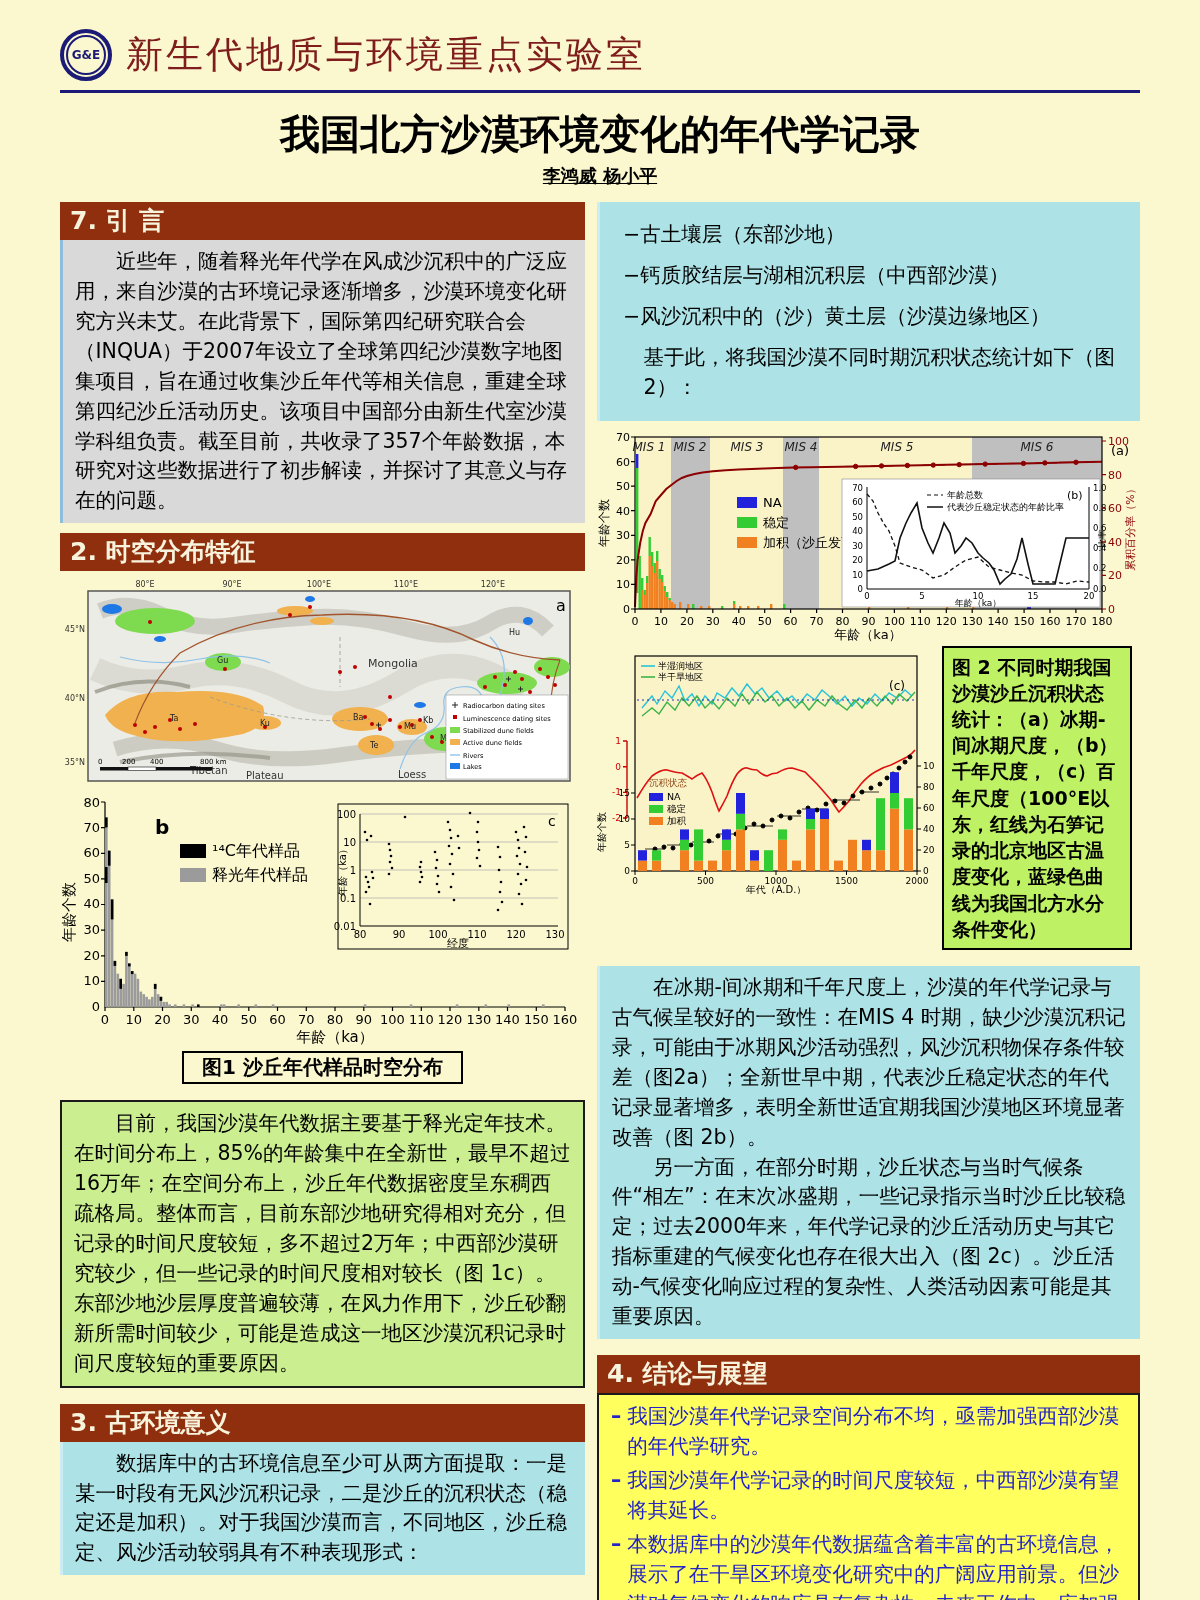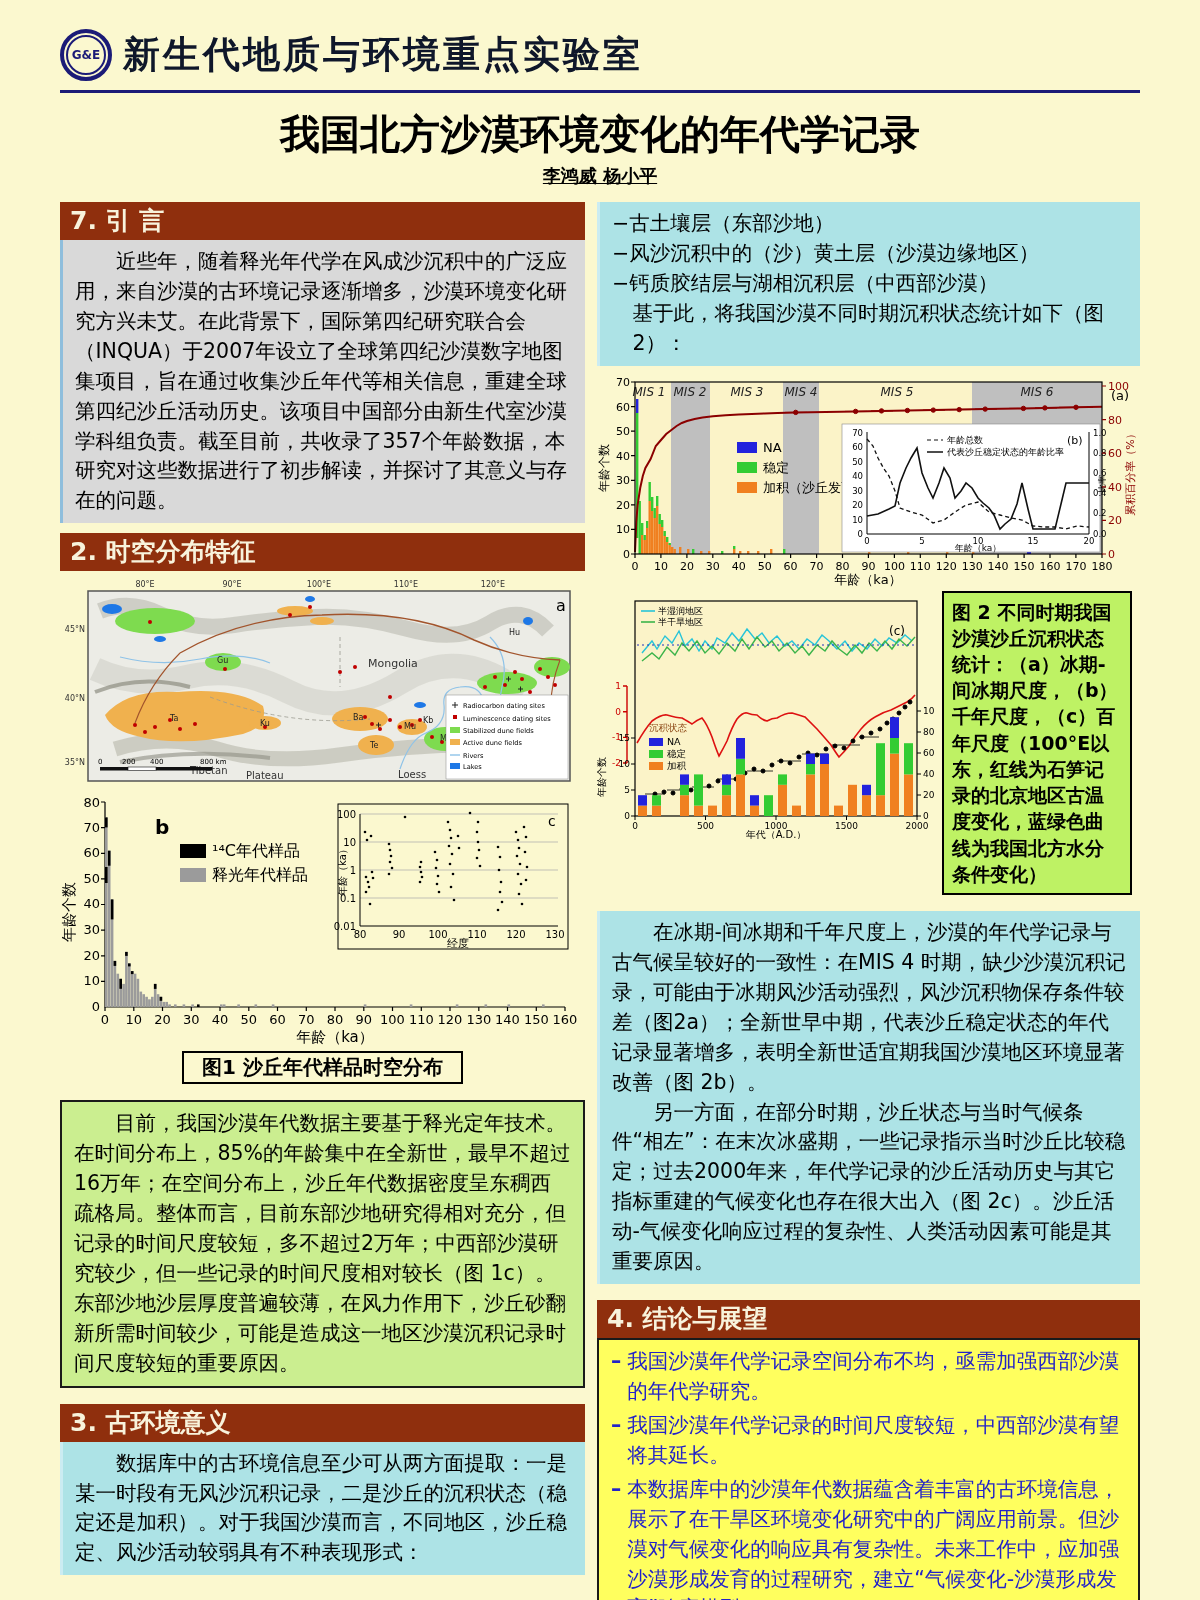--- a/index.html
+++ b/index.html
@@ -1,40 +1,40 @@
 <!DOCTYPE html>
 <html><head>
 <meta charset="utf-8">
 <style>
   html,body{margin:0;padding:0;}
   body{width:1200px;height:1600px;background:#FBF8CF;font-family:"DejaVu Sans",sans-serif;color:#000;}
   .page{width:1200px;height:1600px;box-sizing:border-box;padding:26px 60px 0 60px;position:relative;}
   
-  .hdr-row{display:flex;align-items:center;height:58px;}
+  .hdr-row{display:flex;align-items:center;gap:14px;height:58px;}
   .logo{width:52px;height:52px;border-radius:50%;border:4px solid #1B1B77;display:flex;align-items:center;justify-content:center;background:#FBF8CF;box-sizing:border-box;}
   .logo-inner{width:36px;height:36px;border-radius:50%;border:2px solid #1B1B77;display:flex;align-items:center;justify-content:center;color:#1B1B77;font-weight:bold;font-size:12px;}
-  .lab-name{font-size:37px;font-weight:bold;color:#0f172a;letter-spacing:3px;margin:11px;}
+  .lab-name{font-size:37px;font-weight:normal;color:#7f1d1d;letter-spacing:3px;margin:0;}
   .hdr-rule{height:3px;background:#1B1B77;margin-top:6px;}
   .title{font-size:40px;font-weight:bold;text-align:center;margin:14px 0 2px 0;color:#000;}
   .authors{text-align:center;font-size:18px;font-weight:bold;margin-bottom:14px;text-decoration:underline;}
   
   .cols{display:flex;gap:12px;}
   .col-l{width:525px;flex:none;display:flex;flex-direction:column;}
   .col-r{width:543px;flex:none;display:flex;flex-direction:column;}
   .sec-head{background:#8F2F0D;color:#F8F3DC;font-size:25px;font-weight:bold;padding:4px 10px;line-height:1.2;}
   .blk{font-size:20.5px;line-height:1.46;padding:7px 12px;}
   .gray{background:#D9D9D9;border-left:3px solid #8FBEDC;}
   .cyan{background:#ADE3E6;border-left:3px solid #CBEcF2;}
   .green{background:#CBEE90;border:2px solid #1A1A1A;}
   .yellow{background:#FFFF5E;border:2px solid #1A1A1A;color:#2323C8;}
   .indent{text-indent:2em;margin:0;}
   .mt6{margin-top:6px;} .mt8{margin-top:16px;} .mt10{margin-top:10px;}
   .cap-box{border:2px solid #000;font-weight:bold;font-size:20px;padding:1px 18px;align-self:center;margin-top:4px;background:#FBF8CF;}
   .fig2cap{border:2px solid #000;background:#bef264;font-weight:bold;font-size:19px;line-height:1.38;padding:6px 8px;width:190px;box-sizing:border-box;flex:none;}
-  .r-line{margin:0;}
+  .r-line{margin:11px;}
   .r-line.last{padding-left:1em;}
   .bullet-row{display:flex;gap:6px;margin:0 0 4px 0;}
   .bullet-row .dash{flex:none;font-weight:bold;}
   .fig-row{display:flex;gap:8px;margin-top:4px;}
   svg{display:block;}
   svg text{font-family:"DejaVu Sans",sans-serif;}
 </style>
 </head>
 <body>
 
@@ -395,22 +395,22 @@
 
       <div class="sec-head mt8">3. 古环境意义</div>
       <div class="blk cyan">
         <p class="indent">数据库中的古环境信息至少可从两方面提取：一是某一时段有无风沙沉积记录，二是沙丘的沉积状态（稳定还是加积）。对于我国沙漠而言，不同地区，沙丘稳定、风沙活动较弱具有不种表现形式：</p>
       </div>
     </div>
 
     <div class="col-r">
       <div class="blk cyan">
         <p class="r-line">−古土壤层（东部沙地）</p>
+        <p class="r-line">−钙质胶结层与湖相沉积层（中西部沙漠）</p>
         <p class="r-line">−风沙沉积中的（沙）黄土层（沙漠边缘地区）</p>
-        <p class="r-line">−钙质胶结层与湖相沉积层（中西部沙漠）</p>
         <p class="r-line last">基于此，将我国沙漠不同时期沉积状态统计如下（图2）：</p>
       </div>
 
       <svg viewBox="0 0 543 215" width="543" height="215" class="mt6">
         <rect x="38" y="10" width="467" height="172" fill="#FBF3C8" stroke="none"></rect>
         <g fill="#BFBFBF">
           <rect x="74" y="10" width="39" height="172"></rect>
           <rect x="186" y="10" width="36" height="172"></rect>
           <rect x="375" y="10" width="130" height="172"></rect>
         </g>

